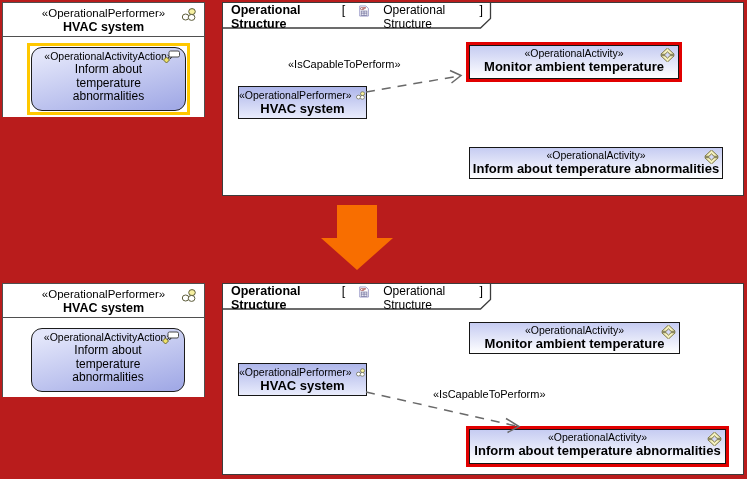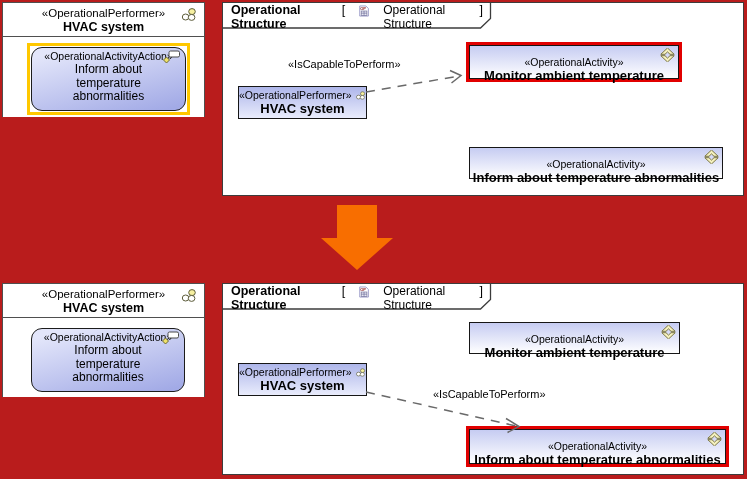--- a/index.html
+++ b/index.html
@@ -40,21 +40,21 @@
   .frame{position:absolute;left:222px;width:522px;border:1px solid #3c3c3c;background:#fff;}
   .frame.top{top:2px;height:194px;}
   .frame.bottom{top:283px;height:192px;}
   .fh{position:absolute;left:0;top:0;width:268px;height:26px;}
   .fh svg.fh-border{position:absolute;left:0;top:0;}
   .fh-text{position:absolute;left:0;top:0;width:100%;height:25px;display:flex;align-items:flex-start;gap:14px;padding:0 8px;font-size:12px;}
   .fh-title{font-weight:bold;font-size:12.5px;margin-right:4px;}
   .fh-br{font-size:12.5px;}
   
   .node{position:absolute;border:1px solid #161616;text-align:center;}
-  .node .st{font-size:10.5px;line-height:13px;margin-top:10px;}
+  .node .st{font-size:10.5px;line-height:13px;margin-top:1px;}
   .node .nm{font-size:13px;font-weight:bold;line-height:14px;white-space:nowrap;}
   .node.activity{background:linear-gradient(180deg,var(--activity-top),var(--activity-bottom));}
   .node.performer{background:linear-gradient(180deg,var(--performer-top),var(--performer-bottom));}
   .hl-red{box-shadow:0 0 0 3px var(--accent-red);}
   .node .act-icon{position:absolute;right:3px;top:2px;}
   .strow{display:flex;align-items:center;justify-content:center;gap:3px;margin-top:2px;}
   .strow .st{margin-top:0;}
   
   .overlay{position:absolute;left:0;top:0;width:747px;height:479px;pointer-events:none;}
   .edge-label{position:absolute;font-size:11px;white-space:nowrap;background:#fff;padding:0 1px;}

